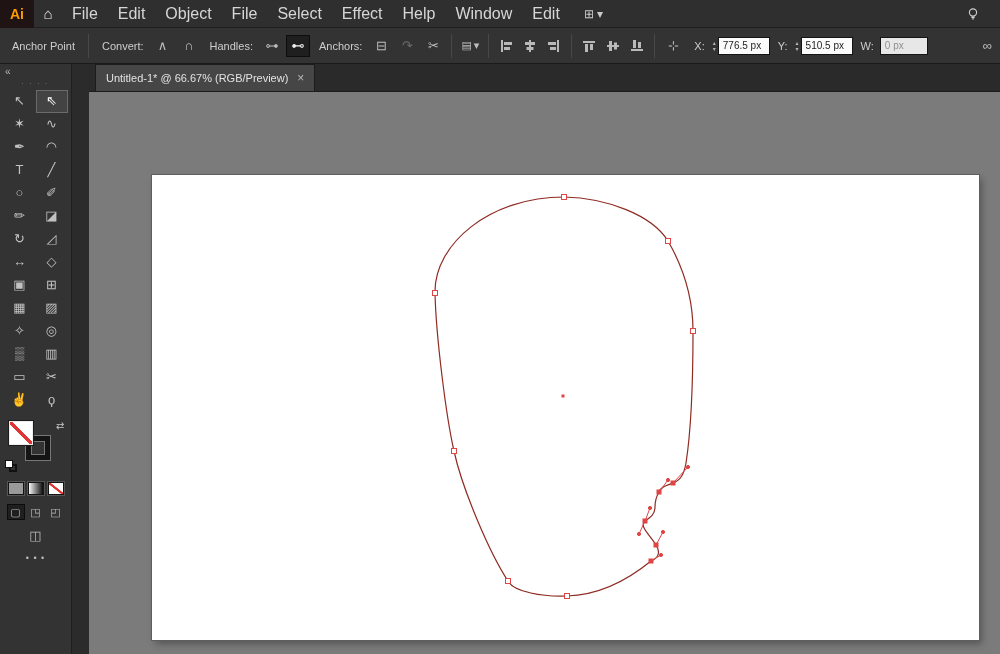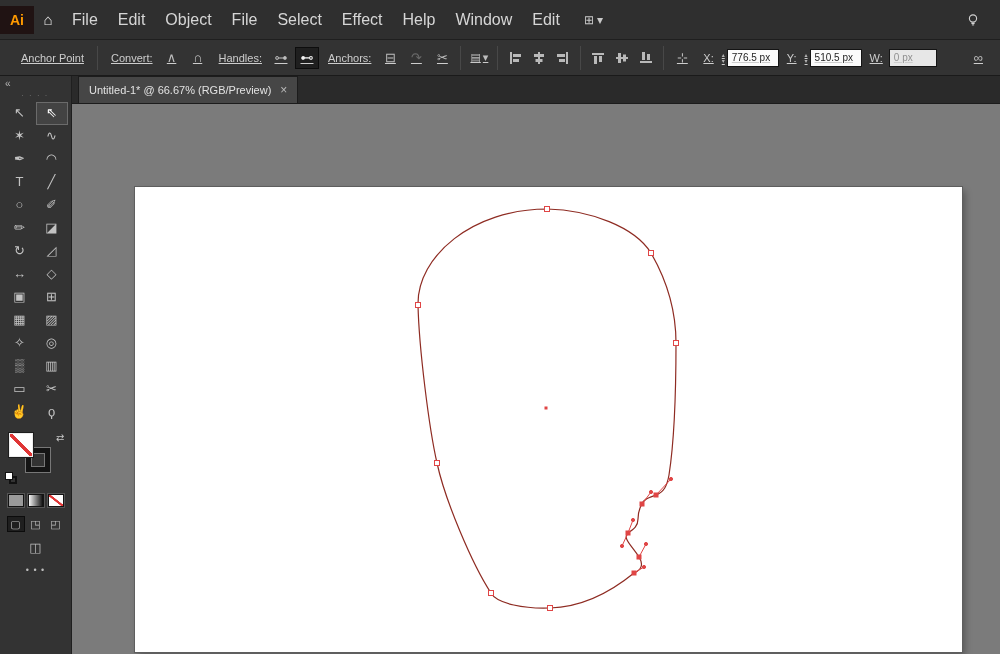--- a/index.html
+++ b/index.html
@@ -1,29 +1,29 @@
 <!DOCTYPE html>
 <html><head>
 <meta charset="utf-8">
 <style>
   * { margin:0; padding:0; box-sizing:border-box; }
   html,body { width:1000px; height:654px; background:#2b2b2b; font-family:"Liberation Sans", sans-serif; overflow:hidden; }
   .app { width:1000px; height:654px; display:flex; flex-direction:column; user-select:none; }
 
   
-  .menubar { height:40px; background:#2f2f2f; display:flex; align-items:center; border-bottom:1px solid #1f1f1f; }
+  .menubar { height:28px; background:#2f2f2f; display:flex; align-items:center; border-bottom:1px solid #1f1f1f; }
   .ai-logo { width:34px; height:28px; background:#201313; color:#ff9a00; font-weight:bold; font-size:14px; display:flex; align-items:center; justify-content:center; }
   .home-btn { width:28px; height:28px; color:#e8e8e8; font-size:15px; display:flex; align-items:center; justify-content:center; }
   .menu-item { color:#d6d6d6; font-size:16px; padding:0 10px; height:28px; display:flex; align-items:center; cursor:default; }
   .ws-switch { display:flex; align-items:center; color:#c9c9c9; margin-left:14px; gap:3px; font-size:12px; }
   .mb-spacer { flex:1; }
   .discover { width:26px; height:26px; display:flex; align-items:center; justify-content:center; margin-right:14px; }
 
   
-  .controlbar { height:36px; background:#333333; border-bottom:1px solid #1a1a1a; display:flex; align-items:center; font-size:11px; color:#cdcdcd; padding:0 13px;text-decoration:underline; }
+  .controlbar { height:36px; background:#333333; border-bottom:1px solid #1a1a1a; display:flex; align-items:center; font-size:11px; color:#cdcdcd; padding:0 4px; }
   .cb-label { margin:0 6px 0 8px; white-space:nowrap; }
   .ctx-title { margin:0 8px; white-space:nowrap; }
   .sep { width:1px; height:24px; background:#232323; border-right:1px solid #484848; margin:0 5px; }
   .ibtn { width:24px; height:22px; display:flex; align-items:center; justify-content:center; color:#bdbdbd; font-size:13px; border:1px solid transparent; margin:0 1px; }
   .ibtn.pressed { background:#1f1f1f; border-color:#0d0d0d; color:#f0f0f0; }
   .ibtn.disabled { color:#6a6a6a; }
   .alignbtn { width:22px; height:20px; display:flex; align-items:center; justify-content:center; margin:0 1px; }
   .dropico { display:flex; align-items:center; gap:2px; margin:0 4px; color:#bdbdbd; }
   .stepper { display:flex; flex-direction:column; color:#b3b3b3; font-size:6px; line-height:6px; margin:0 2px; }
   .numfield { width:52px; height:18px; background:#fbfbfb; border:1px solid #141414; font-size:10px; color:#1e1e1e; display:flex; align-items:center; padding:0 4px; }
@@ -60,21 +60,21 @@
   .cbtn.gradfill { background:linear-gradient(90deg,#f5f5f5,#0c0c0c); }
   .cbtn.nonefill { background:linear-gradient(to top right,#ffffff 42%,#e03535 45%,#e03535 55%,#ffffff 58%); }
 
   .drawrow { display:flex; gap:2px; margin-top:9px; }
   .dbtn { width:18px; height:16px; display:flex; align-items:center; justify-content:center; color:#bdbdbd; font-size:11px; border:1px solid transparent; }
   .dbtn.pressed { background:#1f1f1f; border-color:#0c0c0c; }
   .screenrow { margin-top:8px; color:#bdbdbd; font-size:13px; }
   .morerow { margin-top:10px; color:#bdbdbd; font-size:9px; letter-spacing:1px; }
 
   
-  .docarea { flex:1; display:flex; flex-direction:column; min-width:0; }
+  .docarea { flex:1; display:flex; flex-direction:column; min-width:0;margin-left:17px; }
   .tabbar { height:28px; background:#2a2a2a; display:flex; align-items:stretch; border-bottom:1px solid #1c1c1c; }
   .doctab { margin-left:6px; background:#464646; display:flex; align-items:center; gap:9px; padding:0 10px; border:1px solid #1c1c1c; border-bottom:none; }
   .doctab .title { color:#e2e2e2; font-size:11px; white-space:nowrap; }
   .doctab .close { color:#b9b9b9; font-size:12px; cursor:default; }
 
   .canvas { position:relative; flex:1; background:#7b7b7b; overflow:hidden; }
   .artboard { position:absolute; left:63px; top:83px; width:827px; height:465px; background:#ffffff;
     box-shadow:0 0 0 1px #5e5e5e, 3px 4px 7px rgba(0,0,0,0.30); }
   .artboard svg { display:block; }
 

